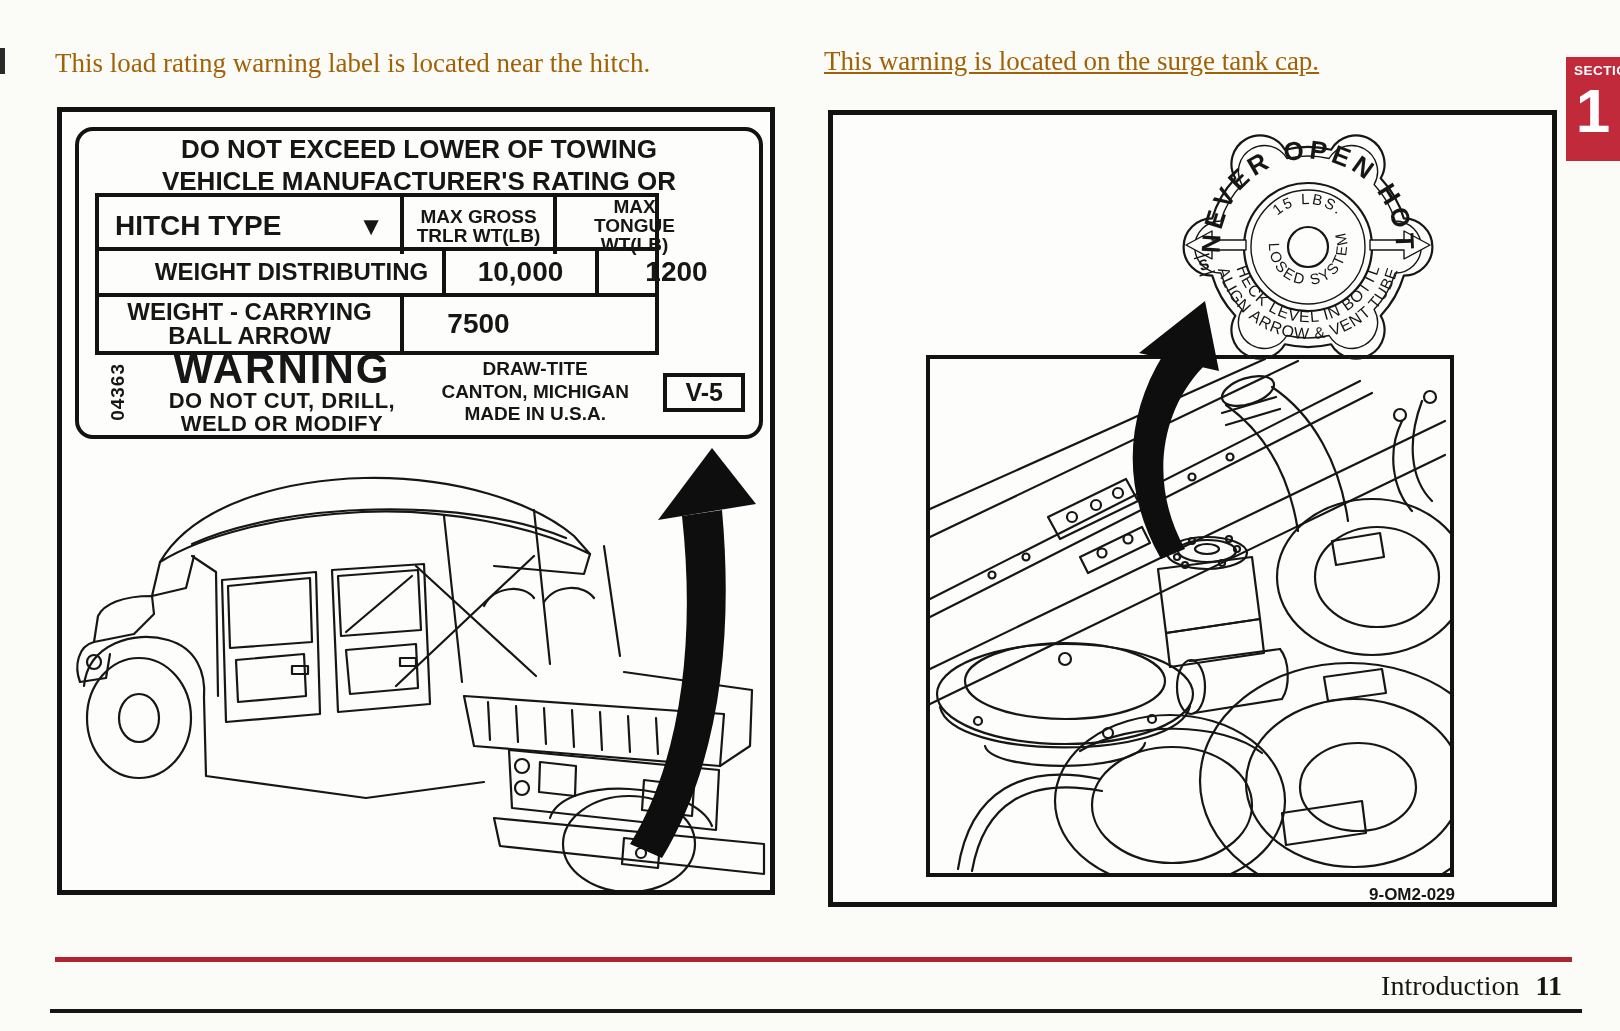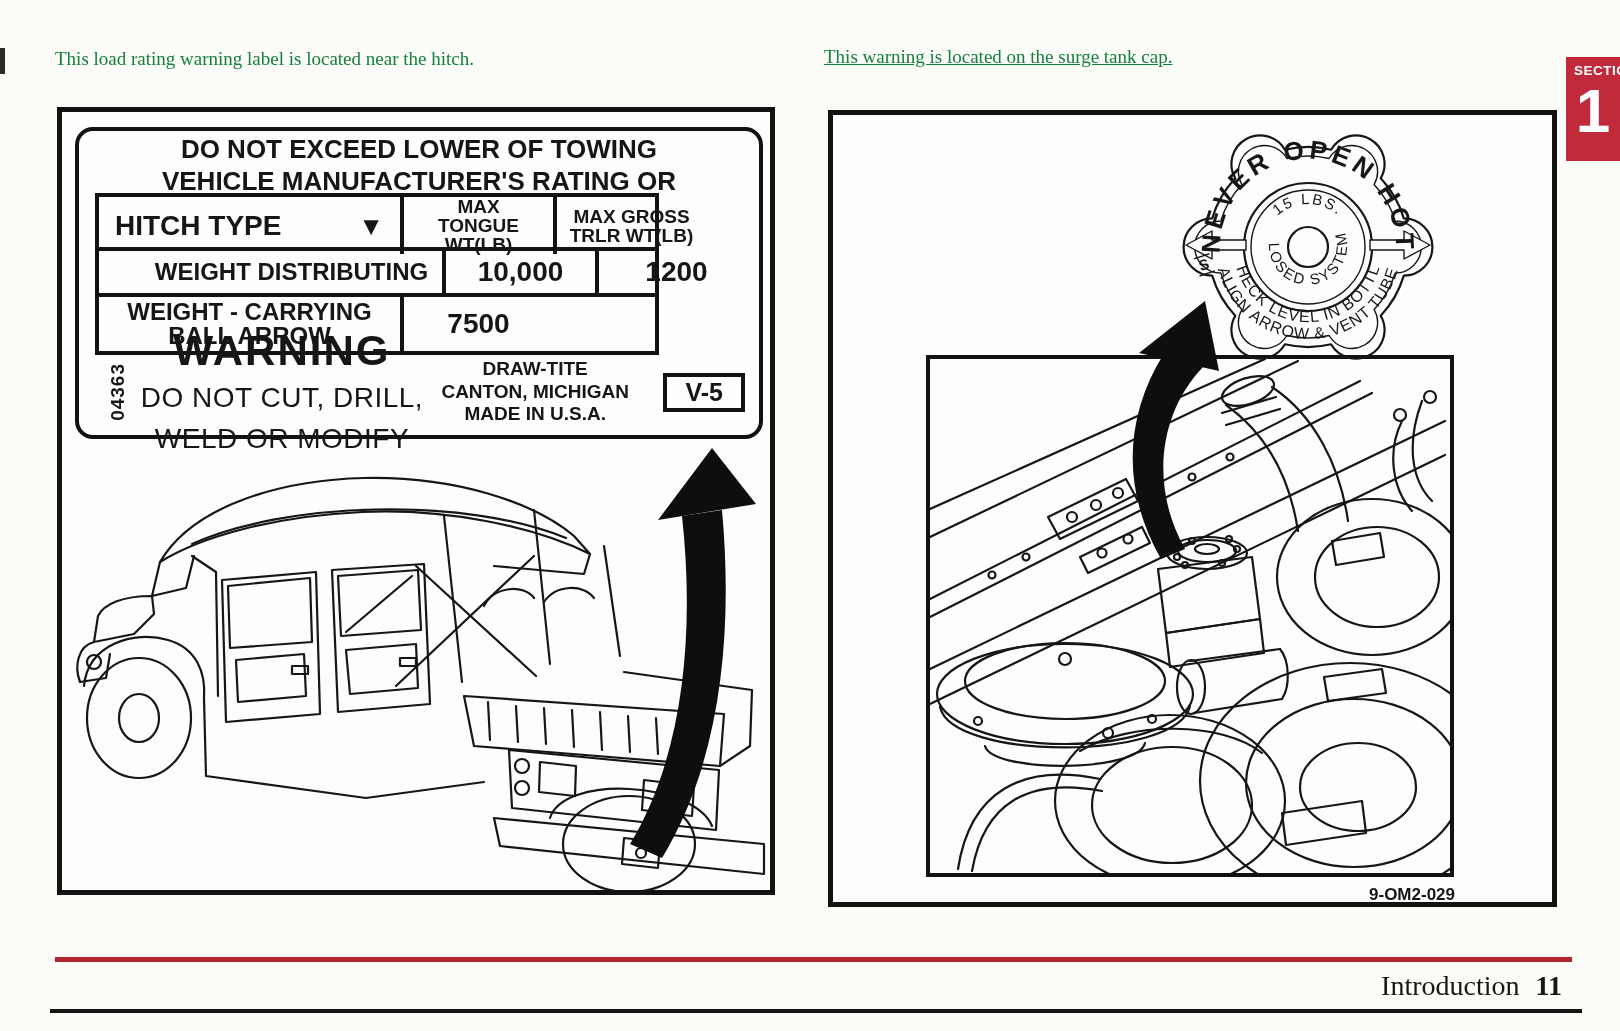--- a/index.html
+++ b/index.html
@@ -1,19 +1,19 @@
 <!DOCTYPE html>
 <html><head>
 <meta charset="utf-8">
 <style>
   html,body{margin:0;padding:0;background:#e8e8e4;}
   .page{position:relative;width:1620px;height:1031px;background:#fbfbf7;overflow:hidden;
         font-family:"Liberation Sans",sans-serif;color:#161616;}
 
-  .caption{position:absolute;font-family:"Liberation Serif",serif;font-size:19px;color:#15803d;}
+  .caption{position:absolute;font-family:"Liberation Serif",serif;font-size:27px;color:#a16207;}
 
   
   .panel{position:absolute;border:5px solid #121212;background:#fdfdfb;box-sizing:border-box;}
 
   
   .hitch-label{position:absolute;left:13px;top:15px;width:688px;height:312px;
                border:4px solid #121212;border-radius:18px;box-sizing:border-box;background:#fdfdfb;}
   .hl-title{margin-top:5px;text-align:center;font-weight:bold;font-size:26px;line-height:1.02;letter-spacing:0;}
   .tbl{position:absolute;left:16px;top:62px;width:564px;border:4px solid #121212;box-sizing:border-box;}
   .trow{display:grid;grid-template-columns:301px 153px 159px;}
@@ -25,21 +25,21 @@
   .th2{font-size:19px;}
   .hrow{height:50px;} .drow1{height:42px;padding-left:42px;} .drow2{height:54px;}
   .dnum{font-size:28px;} .dhitch{font-size:24px;}
   .tri{font-size:26px;line-height:1;}
 
   .warnstrip{position:absolute;left:14px;right:14px;top:218px;height:86px;display:flex;align-items:center;}
   .serial{writing-mode:vertical-rl;transform:rotate(180deg);font-weight:bold;font-size:19px;
           letter-spacing:1px;margin:0 6px 0 14px;}
   .warnblock{width:318px;text-align:center;}
   .warnword{font-weight:bold;font-size:42px;letter-spacing:2px;line-height:0.95;}
-  .warnline{font-weight:normal;font-size:28px;line-height:1.05;letter-spacing:0.5px;margin-top:12px;}
+  .warnline{font-weight:bold;font-size:22px;line-height:1.05;letter-spacing:0.5px;}
   .mfrblock{width:230px;text-align:center;font-weight:bold;font-size:19px;line-height:1.18;}
   .badge{border:4px solid #121212;font-weight:bold;font-size:25px;padding:1px 18px;margin-left:22px;white-space:nowrap;}
 
   
   .engine-box{position:absolute;left:93px;top:240px;width:528px;height:522px;
               border:4px solid #121212;box-sizing:border-box;background:#fdfdfb;overflow:hidden;}
   .figcode{position:absolute;right:97px;top:770px;font-weight:bold;font-size:17px;}
 
   
   .tab{position:absolute;left:1566px;top:57px;width:54px;height:104px;background:#c02a3a;
@@ -75,25 +75,25 @@
     <div class="hitch-label">
       <div class="hl-title">DO NOT EXCEED LOWER OF TOWING</div>
       <div class="hl-title">VEHICLE MANUFACTURER'S RATING OR</div>
 
       <div class="tbl">
         <div class="trow hrow">
           <div class="tcell th1">
             <span>HITCH TYPE</span>
             <span class="tri">▼</span>
           </div>
+          <div class="tcell th2" style="width:153px;">
+            <span style="width:130px;">MAX GROSS TRLR WT(LB)</span>
+          </div>
           <div class="tcell th2">
             <span style="width:120px;">MAX TONGUE WT(LB)</span>
-          </div>
-          <div class="tcell th2" style="width:153px;">
-            <span style="width:130px;">MAX GROSS TRLR WT(LB)</span>
           </div>
         </div>
         <div class="trow drow1">
           <div class="tcell dhitch">WEIGHT DISTRIBUTING</div>
           <div class="tcell dnum">10,000</div>
           <div class="tcell dnum">1200</div>
         </div>
         <div class="trow drow2">
           <div class="tcell dhitch">
               <span style="width:250px;">WEIGHT - CARRYING BALL ARROW</span>

